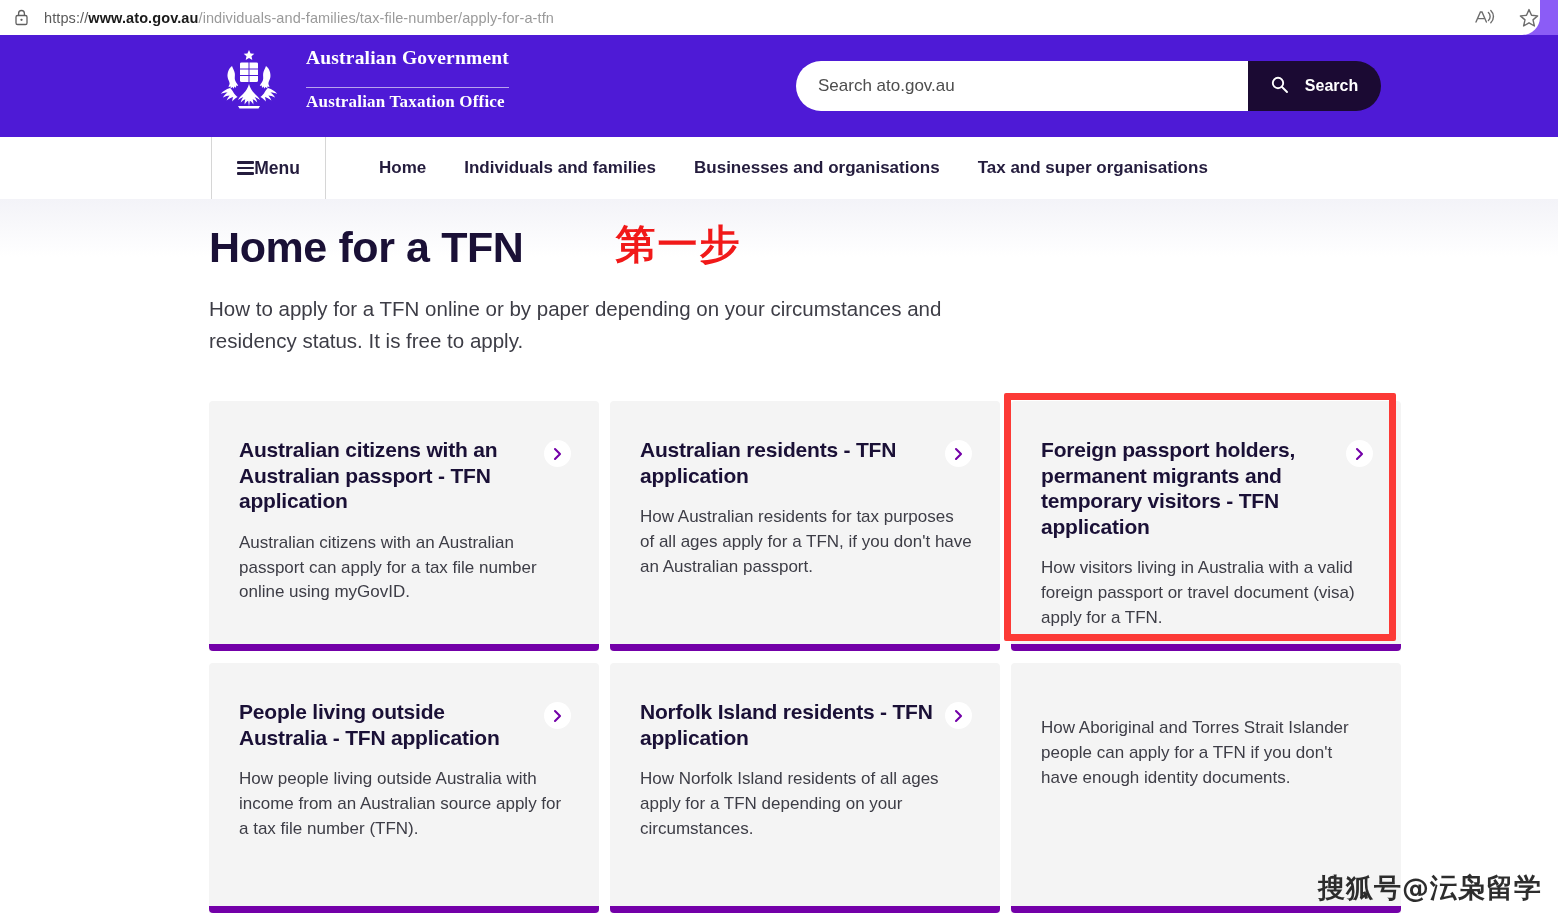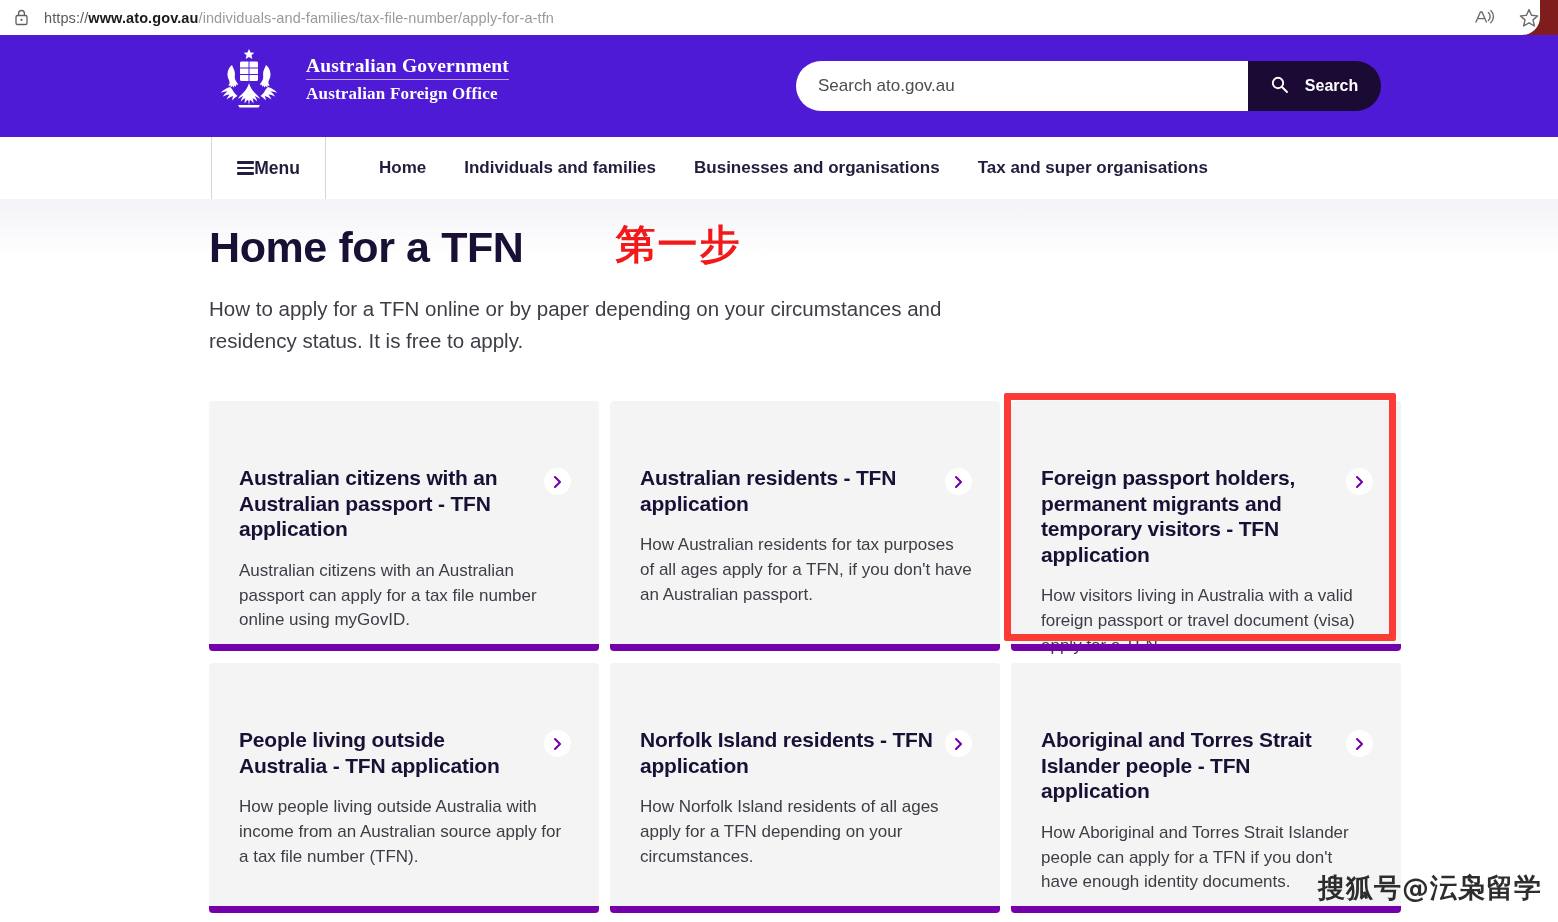--- a/index.html
+++ b/index.html
@@ -8,21 +8,21 @@
     width: 1558px; height: 922px;
     overflow: hidden;
     background: #ffffff;
     font-family: "Liberation Sans", sans-serif;
   }
 
   
   .browser-chrome {
     position: absolute; top: 0; left: 0;
     width: 1558px; height: 35px;
-    background: #7f1d1d;
+    background: #8b5cf6;
     display: flex; align-items: center;
   }
   .url-bar {
     position: absolute; left: 0; top: 0;
     width: 1540px; height: 35px;
     background: #ffffff;
     border-bottom-right-radius: 18px;
     display: flex; align-items: center;
   }
   .lock-icon {
@@ -52,21 +52,21 @@
   }
   .brand {
     position: absolute; left: 208px; top: 12px;
     display: flex; align-items: center; gap: 16px;
   }
   .crest { width: 82px; height: 64px; flex: none; }
   .brand-text { display: flex; flex-direction: column; }
   .brand-line1 {
     font-family: "Liberation Serif", serif;
     font-weight: bold; font-size: 19.5px; color: #ffffff;
-    letter-spacing: .2px; padding-bottom: 2px;
+    letter-spacing: .2px; padding-bottom: 18px;
     border-bottom: 1.5px solid #b9a4ee;
   }
   .brand-line2 {
     font-family: "Liberation Serif", serif;
     font-weight: bold; font-size: 17px; color: #ffffff;
     letter-spacing: .2px; padding-top: 4px;
   }
   .search-wrap {
     position: absolute; left: 796px; top: 26px;
     width: 585px; height: 50px;
@@ -150,21 +150,21 @@
     background: #f4f4f4;
     border-radius: 4px 4px 0 0;
     height: 250px;
     padding: 36px 28px 0 30px;
     cursor: pointer;
   }
   .card::after {
     content: ""; position: absolute; left: 0; right: 0; bottom: 0;
     height: 7px; background: #7300a8; border-radius: 0 0 4px 4px;
   }
-  .card-head { display: flex; align-items: flex-start; margin-top: 28px; }
+  .card-head { display: flex; align-items: flex-start; }
   .card-title {
     flex: 1;
     font-size: 21px; font-weight: bold; color: #1a1036;
     line-height: 1.22; letter-spacing: -0.2px;
     padding-right: 10px;
   }
   .card-arrow {
     flex: none; width: 27px; height: 27px;
     background: #ffffff; border-radius: 50%;
     display: flex; align-items: center; justify-content: center;
@@ -238,21 +238,21 @@
           <path d="M58 18 c3 2 5 7 4.4 11 c-.4 2.8 -2 4.6 -2 6.6 c0 1.5 1 2 1 3.4 l-2.2 -.6 l.4 2 l-2.4 -1.4 l-.6 1.8 l-1.2 -2.2 l-1.4 1.4 l-.2 -2.6 l-2 .6 c.8 -2.4 2.6 -3.8 3.2 -6 c.6 -2.2 -.2 -4.6 .2 -6.8 c.4 -2.4 1.8 -4.6 2.8 -7.2z"></path>
           <path d="M41 36 c-1 4 -3 7 -5.5 9.4 c-2.4 2.3 -4.6 4 -5.4 6.6 c1.8 -1.4 3.4 -2.4 5.2 -3 c-1.4 2 -2.2 3.6 -2.6 5.6 c1.6 -1.6 3 -2.8 4.6 -3.4 c-.6 1.8 -.8 3.4 -.6 5.2 c1.2 -1.8 2.4 -3 3.4 -3.6 l.9 5.4 l.9 -5.4 c1 .6 2.2 1.8 3.4 3.6 c.2 -1.8 0 -3.4 -.6 -5.2 c1.6 .6 3 1.8 4.6 3.4 c-.4 -2 -1.2 -3.6 -2.6 -5.6 c1.8 .6 3.4 1.6 5.2 3 c-.8 -2.6 -3 -4.3 -5.4 -6.6 C44 43 42 40 41 36z"></path>
           <path d="M22 40 c-4 1 -7 3.4 -9.4 6 c2.6 -1 5 -1.6 7 -1.4 c-2 1.4 -3.6 3 -4.6 5 c2.4 -1.4 4.6 -2.2 6.6 -2.2 c-1.4 1.6 -2.4 3.2 -3 5 c2.4 -1.8 4.6 -3 6.6 -3.4 c-.6 1.4 -1 2.8 -1 4.4 c1.8 -2 3.6 -3.6 5.4 -4.4 c-1.6 -1.2 -3.4 -3 -4.4 -5 C24.2 42 23.2 41 22 40z"></path>
           <path d="M60 40 c4 1 7 3.4 9.4 6 c-2.6 -1 -5 -1.6 -7 -1.4 c2 1.4 3.6 3 4.6 5 c-2.4 -1.4 -4.6 -2.2 -6.6 -2.2 c1.4 1.6 2.4 3.2 3 5 c-2.4 -1.8 -4.6 -3 -6.6 -3.4 c.6 1.4 1 2.8 1 4.4 c-1.8 -2 -3.6 -3.6 -5.4 -4.4 c1.6 -1.2 3.4 -3 4.4 -5 C57.8 42 58.8 41 60 40z"></path>
           <path d="M30 58 h22 l-1.5 2.4 h-19z"></path>
         </g>
       </svg>
     </span>
     <span class="brand-text">
       <span class="brand-line1">Australian Government</span>
-      <span class="brand-line2">Australian Foreign Office</span>
+      <span class="brand-line2">Australian Taxation Office</span>
     </span>
   </div>
 
   <div class="search-wrap">
     <input class="search-input" type="text" placeholder="Search ato.gov.au" style="">
     <button class="search-btn">
       <span>
         <svg width="17" height="17" viewBox="0 0 17 17">
           <circle cx="7" cy="7" r="5.2" fill="none" stroke="#ffffff" stroke-width="1.9"></circle>
           <path d="M11 11 L16 16" stroke="#ffffff" stroke-width="1.9" stroke-linecap="round"></path>
@@ -346,27 +346,19 @@
         <span class="card-arrow">
           <svg width="11" height="14" viewBox="0 0 11 14">
               <path d="M3 2 L8 7 L3 12" fill="none" stroke="#7300a8" stroke-width="2.1" stroke-linecap="round" stroke-linejoin="round"></path>
             </svg>
         </span>
       </div>
       <div class="card-desc">How Norfolk Island residents of all ages apply for a TFN depending on your circumstances.</div>
     </div>
 
     <div class="card">
-      <div class="card-head">
-        <div class="card-title">Aboriginal and Torres Strait Islander people - TFN application</div>
-        <span class="card-arrow">
-          <svg width="11" height="14" viewBox="0 0 11 14">
-              <path d="M3 2 L8 7 L3 12" fill="none" stroke="#7300a8" stroke-width="2.1" stroke-linecap="round" stroke-linejoin="round"></path>
-            </svg>
-        </span>
-      </div>
       <div class="card-desc">How Aboriginal and Torres Strait Islander people can apply for a TFN if you don't have enough identity documents.</div>
     </div>
 
   </div>
 </div>
 
 <div class="watermark">搜狐号@沄枭留学</div>
 
 </body></html>

